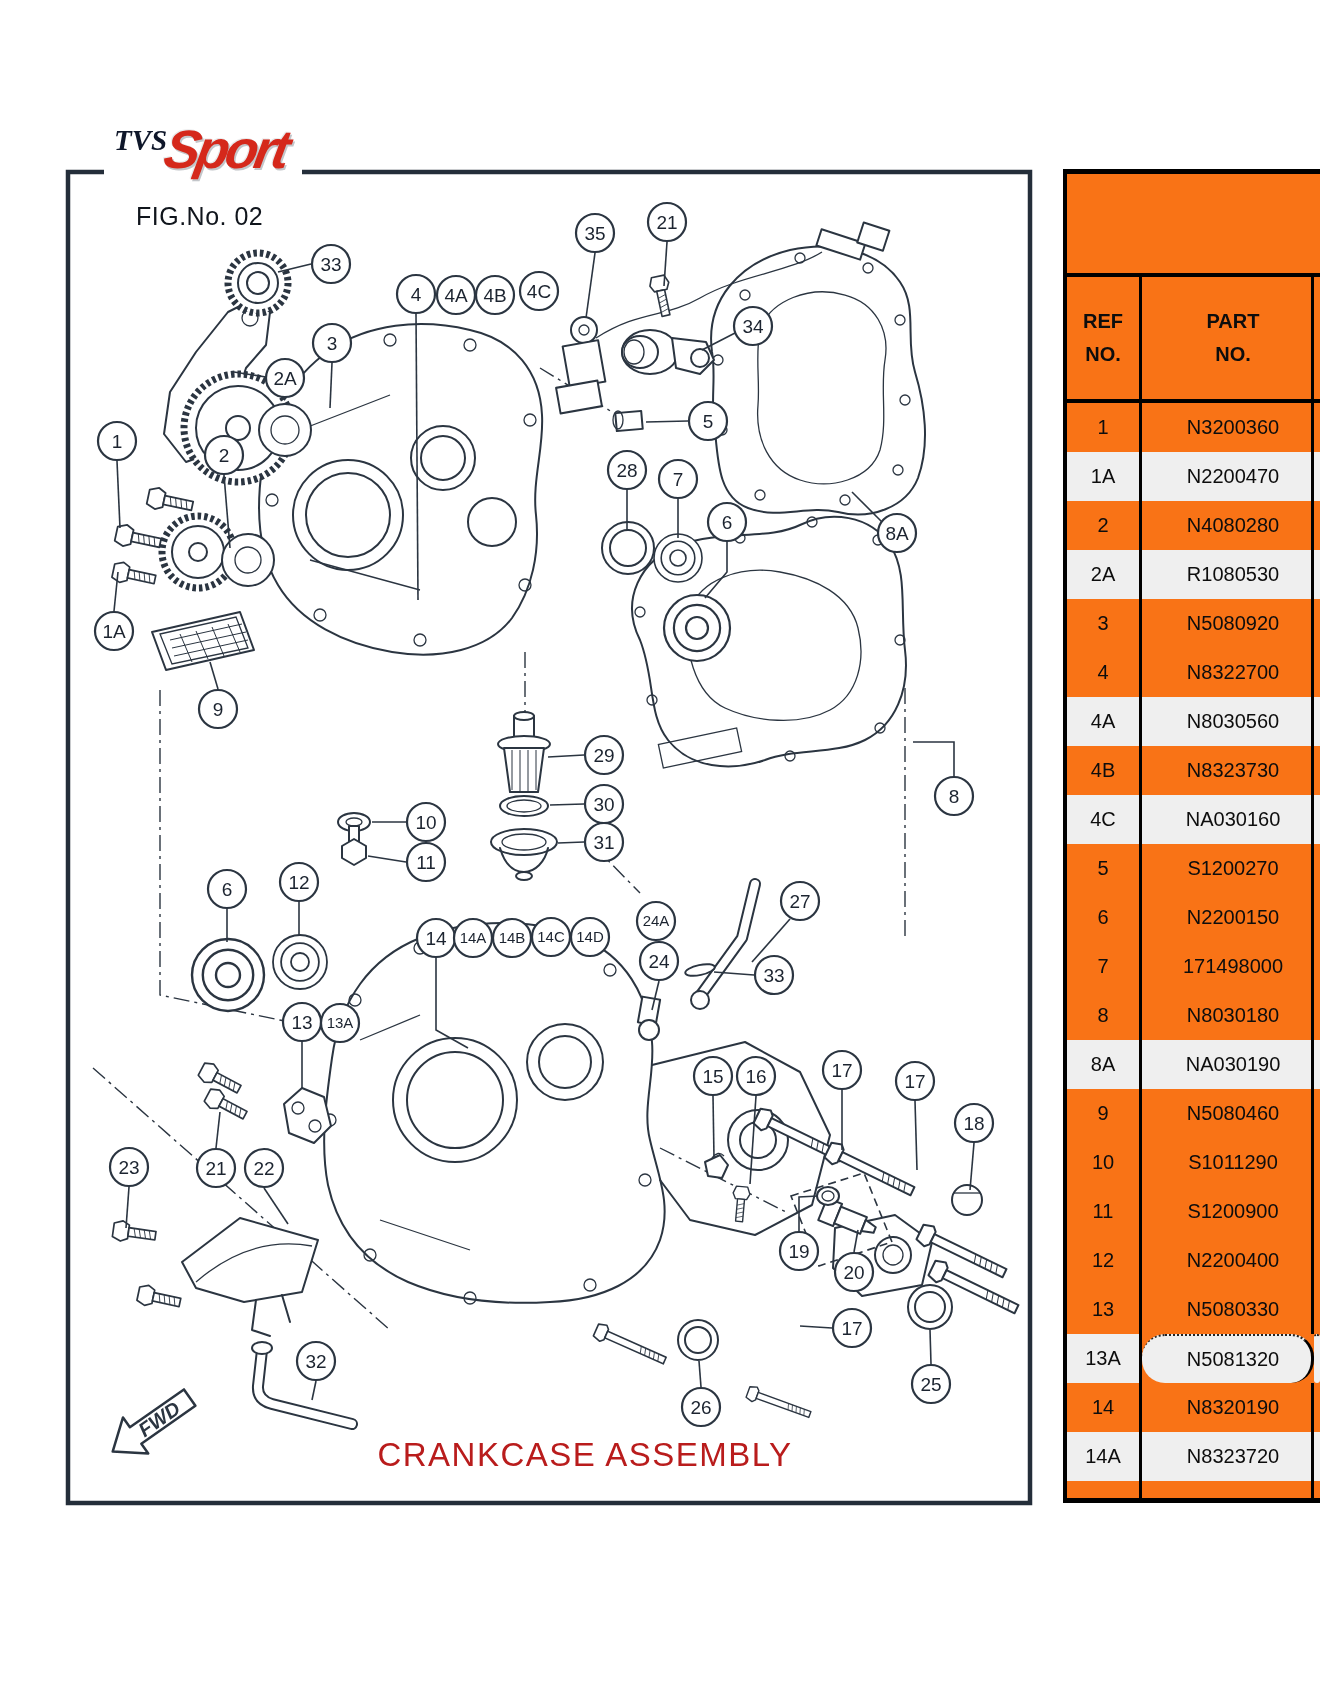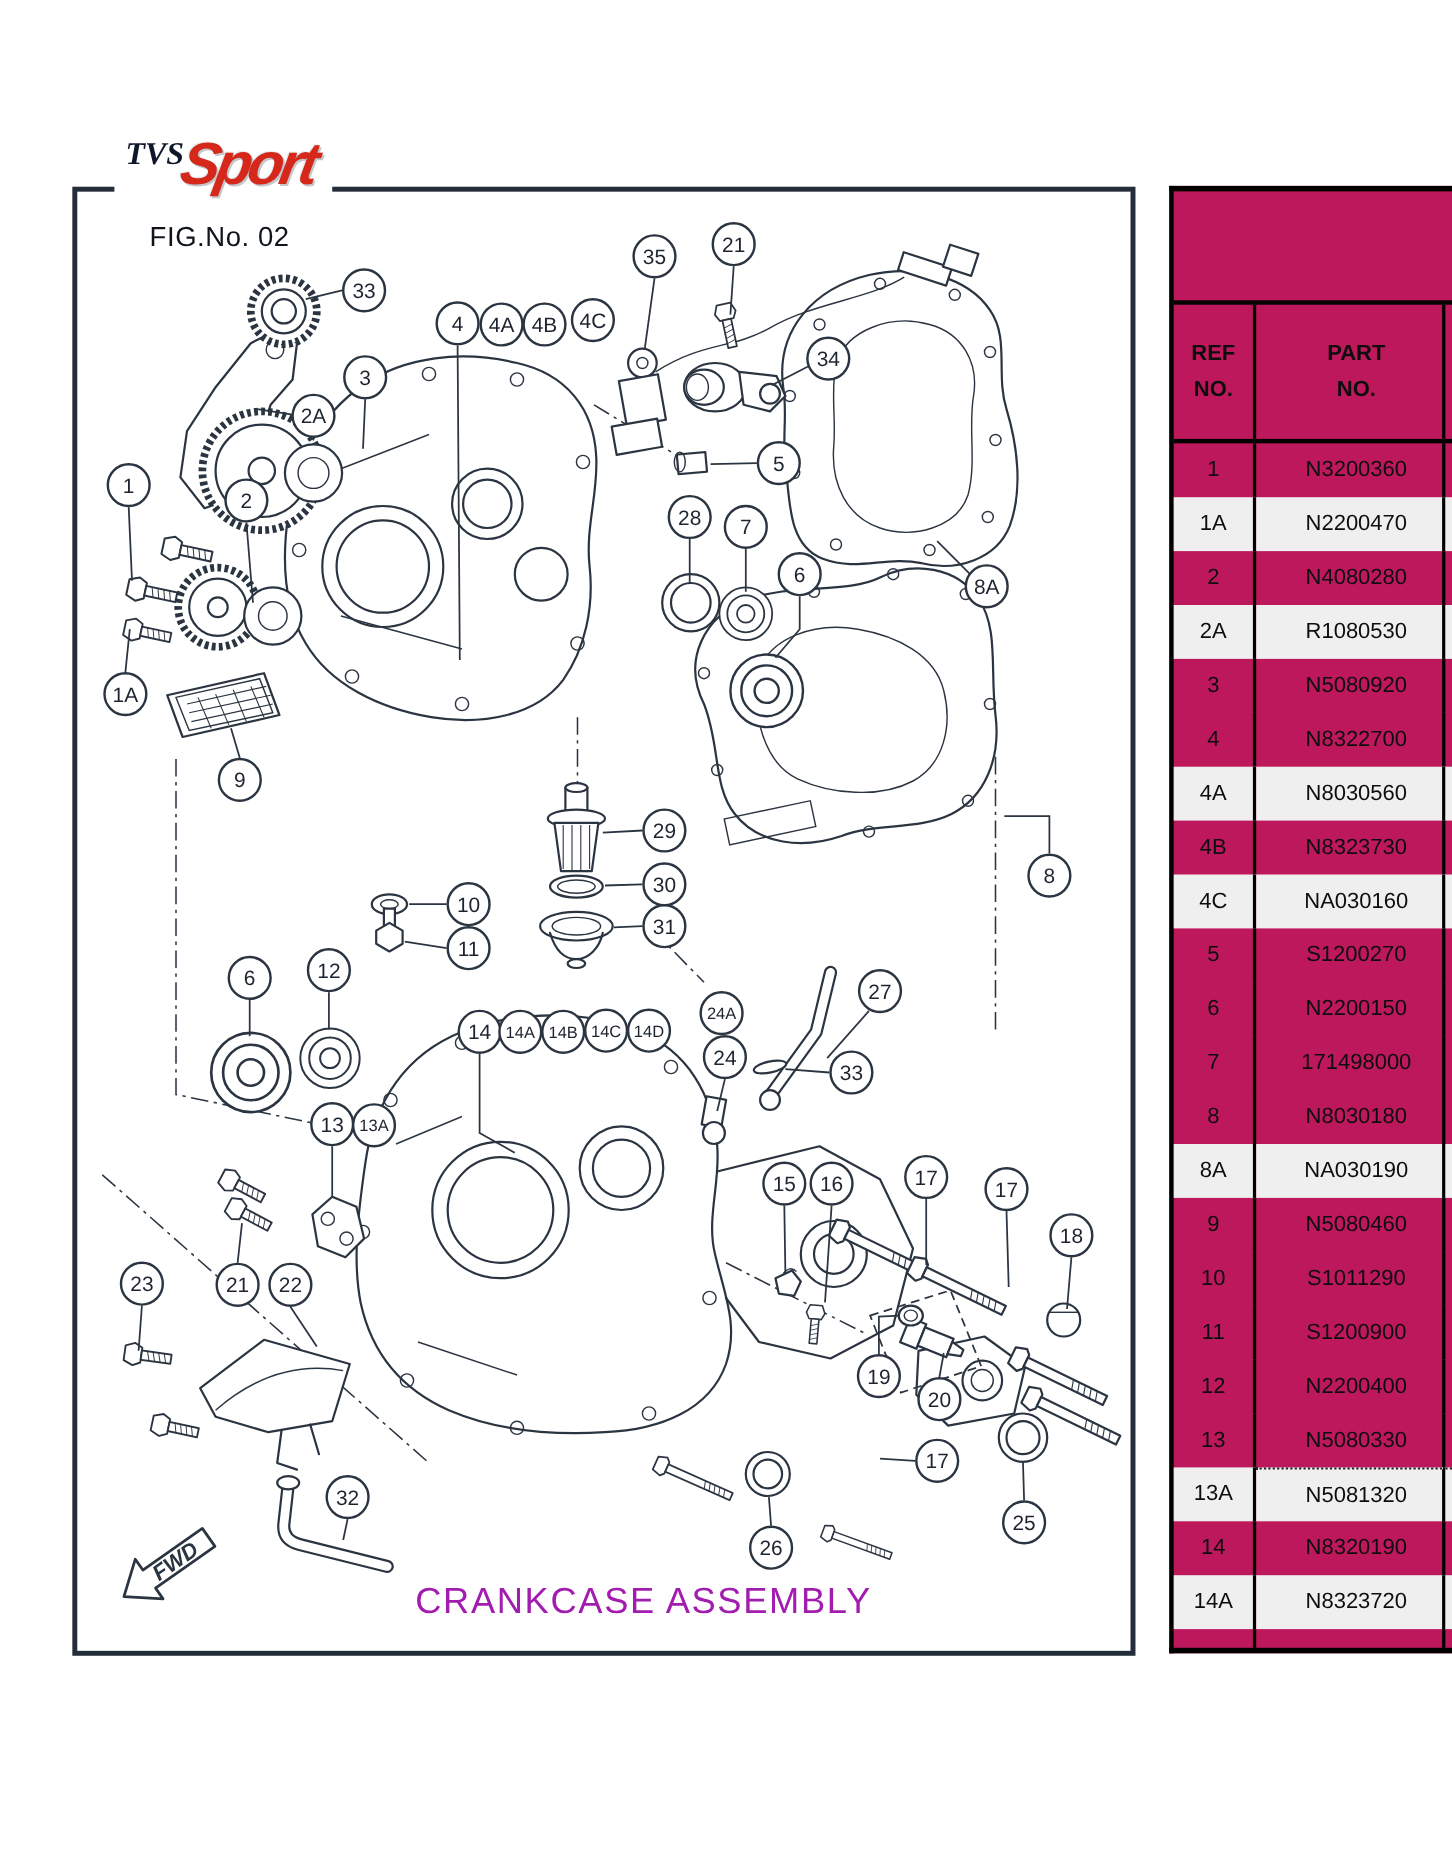--- a/index.html
+++ b/index.html
@@ -26,39 +26,39 @@
   .logo .tvs{font-family:"Liberation Serif",serif;font-style:italic;font-weight:bold;
              font-size:29px;color:#0f172a;letter-spacing:0;vertical-align:18px;}
   .logo .sport{font-family:"Liberation Sans",sans-serif;font-style:italic;font-weight:bold;
              font-size:54px;color:#d5281b;letter-spacing:-4px;display:inline-block;
              transform:skewX(-10deg);margin-left:-2px;
              text-shadow:2px 2px 0 #c3c6ca, -1px -1px 0 #e8e9ea;}
 
   .figno{position:absolute;left:136px;top:202px;font-size:25px;color:#10151c;letter-spacing:0.5px;}
 
   .caption{position:absolute;left:360px;top:1436px;width:450px;text-align:center;
-           font-size:33px;color:#a21caf;letter-spacing:1.5px;}
+           font-size:33px;color:#b91c1c;letter-spacing:1.5px;}
 
   
   .ptable{position:absolute;left:1063px;top:169px;width:257px;height:1334px;box-sizing:border-box;
           border-top:5px solid #000;border-left:4px solid #000;border-bottom:5px solid #000;
-          display:flex;flex-direction:column;background:#be185d;}
+          display:flex;flex-direction:column;background:#f97316;}
   .ptable .titleblock{height:99px;flex:none;border-bottom:4px solid #000;}
   .ptable .thead{height:122px;flex:none;border-bottom:4px solid #000;display:flex;}
   .hcell{display:flex;flex-direction:column;justify-content:center;align-items:center;
          font-weight:bold;font-size:20px;line-height:33px;color:#0d0d0d;}
   .rowsbox{flex:1;display:flex;flex-direction:column;}
   .trow{height:49px;flex:none;display:flex;}
   .trow.tail{flex:1;height:auto;}
   .trow.shade .cell{background:#efefef;}
   .cell{display:flex;align-items:center;justify-content:center;font-size:20px;color:#0d0d0d;box-sizing:border-box;}
   .cell.ref {width:75px;border-right:3px solid #000;}
   .cell.part{width:172px;border-right:3px solid #000;padding-left:13px;}
   .cell.stub{flex:1;}
-  .trow.dotted .cell.part,.trow.dotted .cell.stub{border-top:2px dotted #222;}
+  .trow.dotted .cell.part,.trow.dotted .cell.stub{border-top:2px dotted #222;border-radius:23px;}
 </style>
 </head>
 <body>
 
 <svg id="diagram" width="1320" height="1700" viewBox="0 0 1320 1700" xmlns="http://www.w3.org/2000/svg">
   <defs>
     <g id="bolt">
       <path class="lnf" d="M-2,-8 L8,-12 L16,-8 L16,8 L8,12 L-2,8 Z"></path>
       <path class="lnf" d="M16,-5 L48,-5 L48,5 L16,5 Z"></path>
       <path class="grid" d="M22,-5 l3,10 M28,-5 l3,10 M34,-5 l3,10 M40,-5 l3,10"></path>

